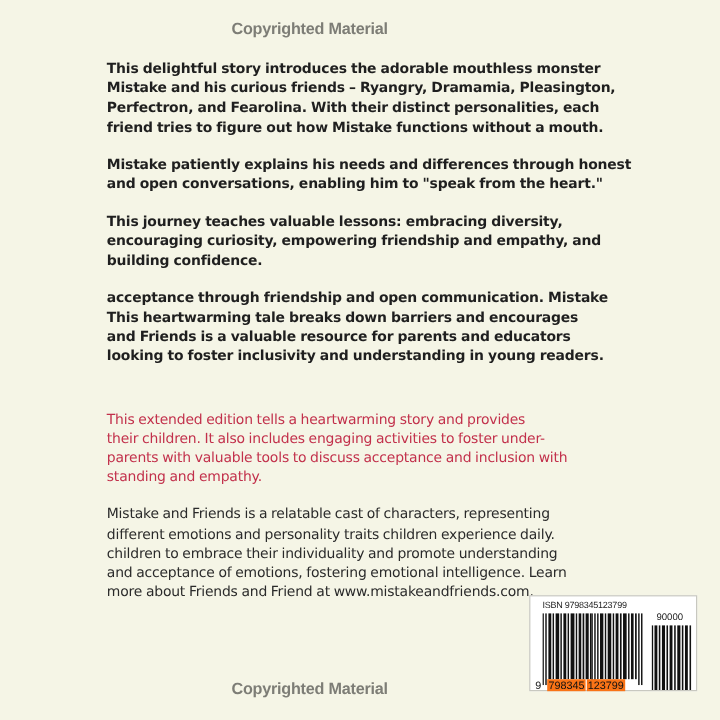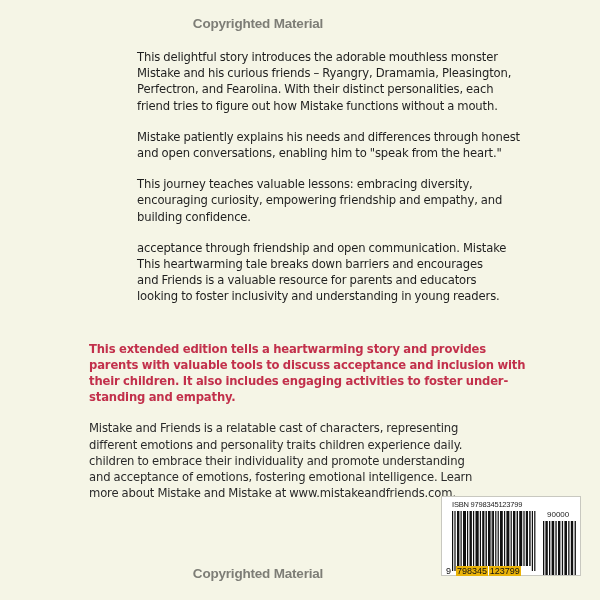--- a/index.html
+++ b/index.html
@@ -35,22 +35,22 @@
       width: 440px;
     }
     .para {
       margin: 0 0 15px 0;
       font-size: 11.6px;
       line-height: 16.2px;
       color: #1f1f1f;
       letter-spacing: -0.15px;
       word-spacing: -0.4px;
     }
-    .para.bold { font-weight: normal; margin-left: 48px; }
-    .para.accent { font-weight: bold; color: #c2304b; margin-top: 36px; }
+    .para.bold { font-weight: bold; }
+    .para.accent { font-weight: normal; color: #c2304b; margin-top: 36px; }
     .para.regular { font-weight: normal; color: #2a2a2a; }
     .line { display: block; white-space: nowrap; }
 
     .barcode-box {
       position: absolute;
       left: 441px;
       top: 496px;
       width: 140px;
       height: 80px;
       background: #ffffff;
@@ -91,21 +91,21 @@
     }
     .digits {
       position: absolute;
       left: 3px;
       top: 69px;
       font-family: "Liberation Sans", sans-serif;
       font-size: 9px;
       color: #111;
       white-space: nowrap;
     }
-    .digits span { background: #eab308; padding: 0 1px; }
+    .digits span { background: #f97316; padding: 0 1px; }
     .digits .lead { background: transparent; margin-right: 4px; }
   </style>
 </head>
 <body>
 
 <div class="watermark wm-top">Copyrighted Material</div>
 
 <div class="content">
   <p class="para bold">
     <span class="line">This delightful story introduces the adorable mouthless monster</span>
@@ -123,30 +123,30 @@
     <span class="line">building confidence.</span>
   </p>
   <p class="para bold">
     <span class="line">acceptance through friendship and open communication. Mistake</span>
     <span class="line">This heartwarming tale breaks down barriers and encourages</span>
     <span class="line">and Friends is a valuable resource for parents and educators</span>
     <span class="line">looking to foster inclusivity and understanding in young readers.</span>
   </p>
   <p class="para accent">
     <span class="line">This extended edition tells a heartwarming story and provides</span>
+    <span class="line">their children. It also includes engaging activities to foster under-</span>
     <span class="line">parents with valuable tools to discuss acceptance and inclusion with</span>
-    <span class="line">their children. It also includes engaging activities to foster under-</span>
     <span class="line">standing and empathy.</span>
   </p>
   <p class="para regular">
     <span class="line">Mistake and Friends is a relatable cast of characters, representing</span>
     <span class="line">different emotions and personality traits children experience daily.</span>
     <span class="line">children to embrace their individuality and promote understanding</span>
     <span class="line">and acceptance of emotions, fostering emotional intelligence. Learn</span>
-    <span class="line">more about Mistake and Mistake at www.mistakeandfriends.com.</span>
+    <span class="line">more about Friends and Friend at www.mistakeandfriends.com.</span>
   </p>
 </div>
 
 <div class="barcode-box">
   <div class="isbn-label">ISBN 9798345123799</div>
   <svg class="main-bars" viewBox="0 0 84 60" preserveAspectRatio="none">
     <g fill="#111">
       <rect x="0" y="0" width="1.2" height="60"></rect>
         <rect x="2.4" y="0" width="1.2" height="60"></rect>
       <rect x="5" y="0" width="2.4" height="55"></rect>

